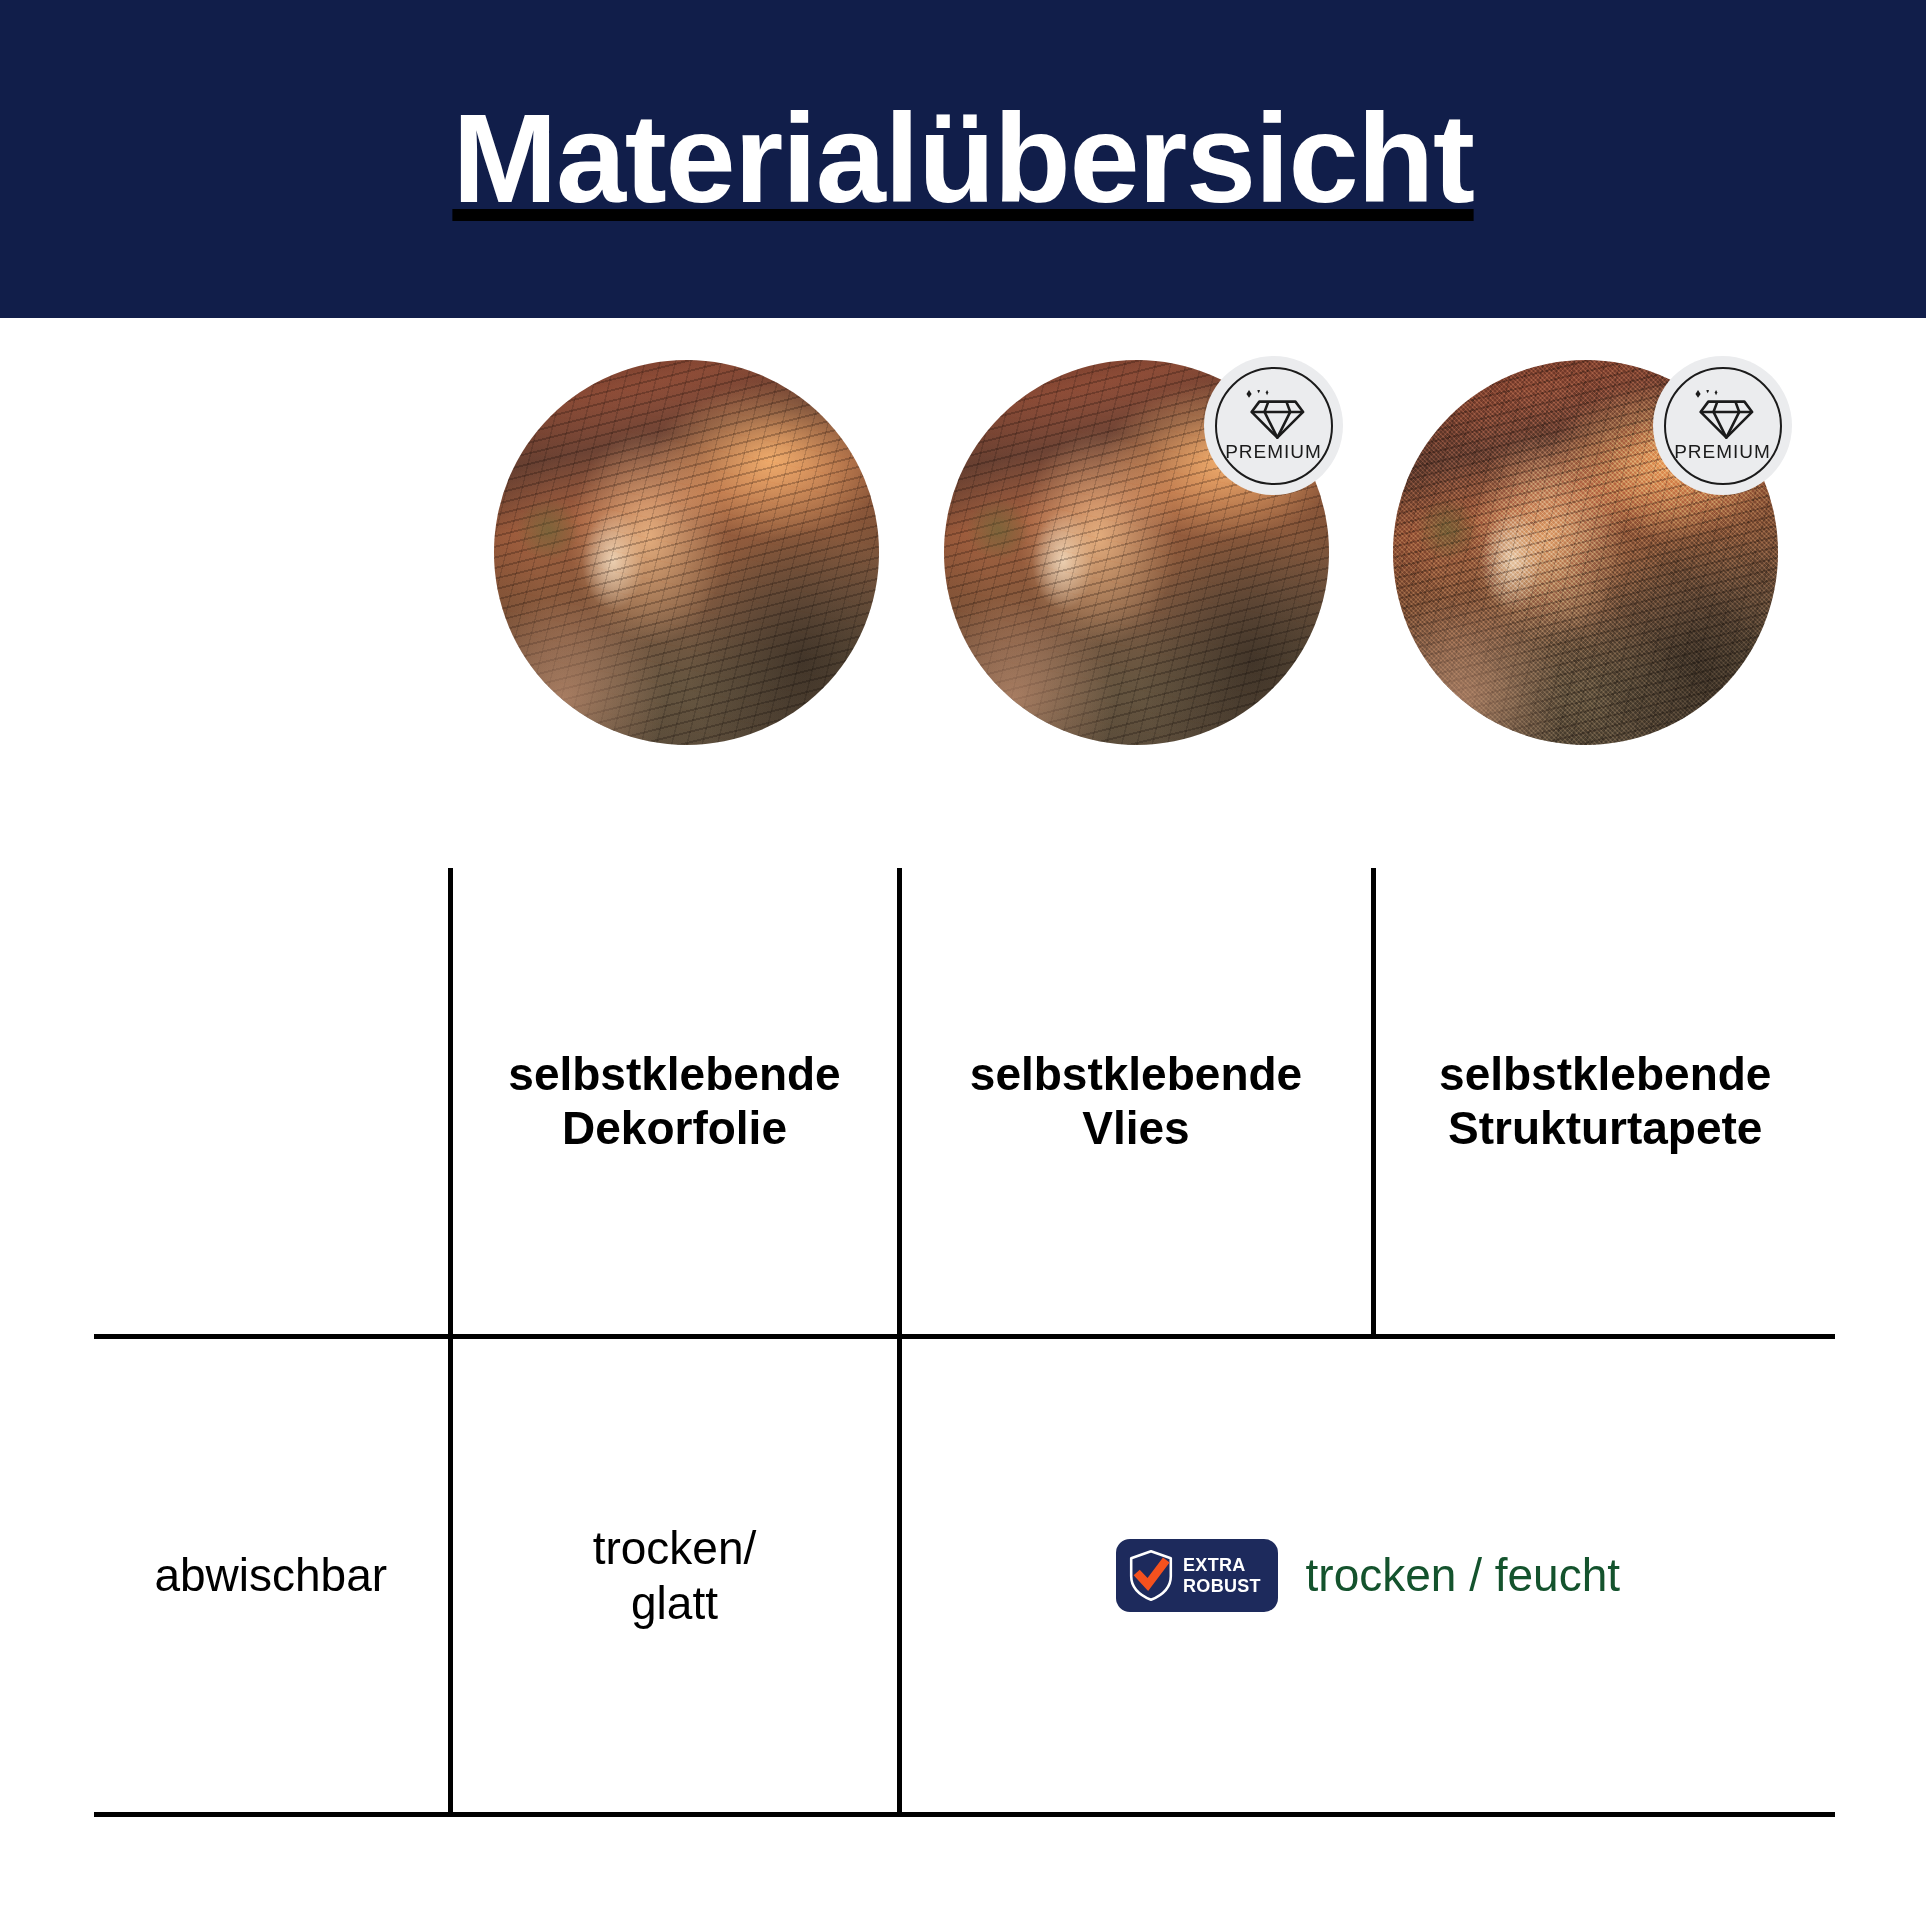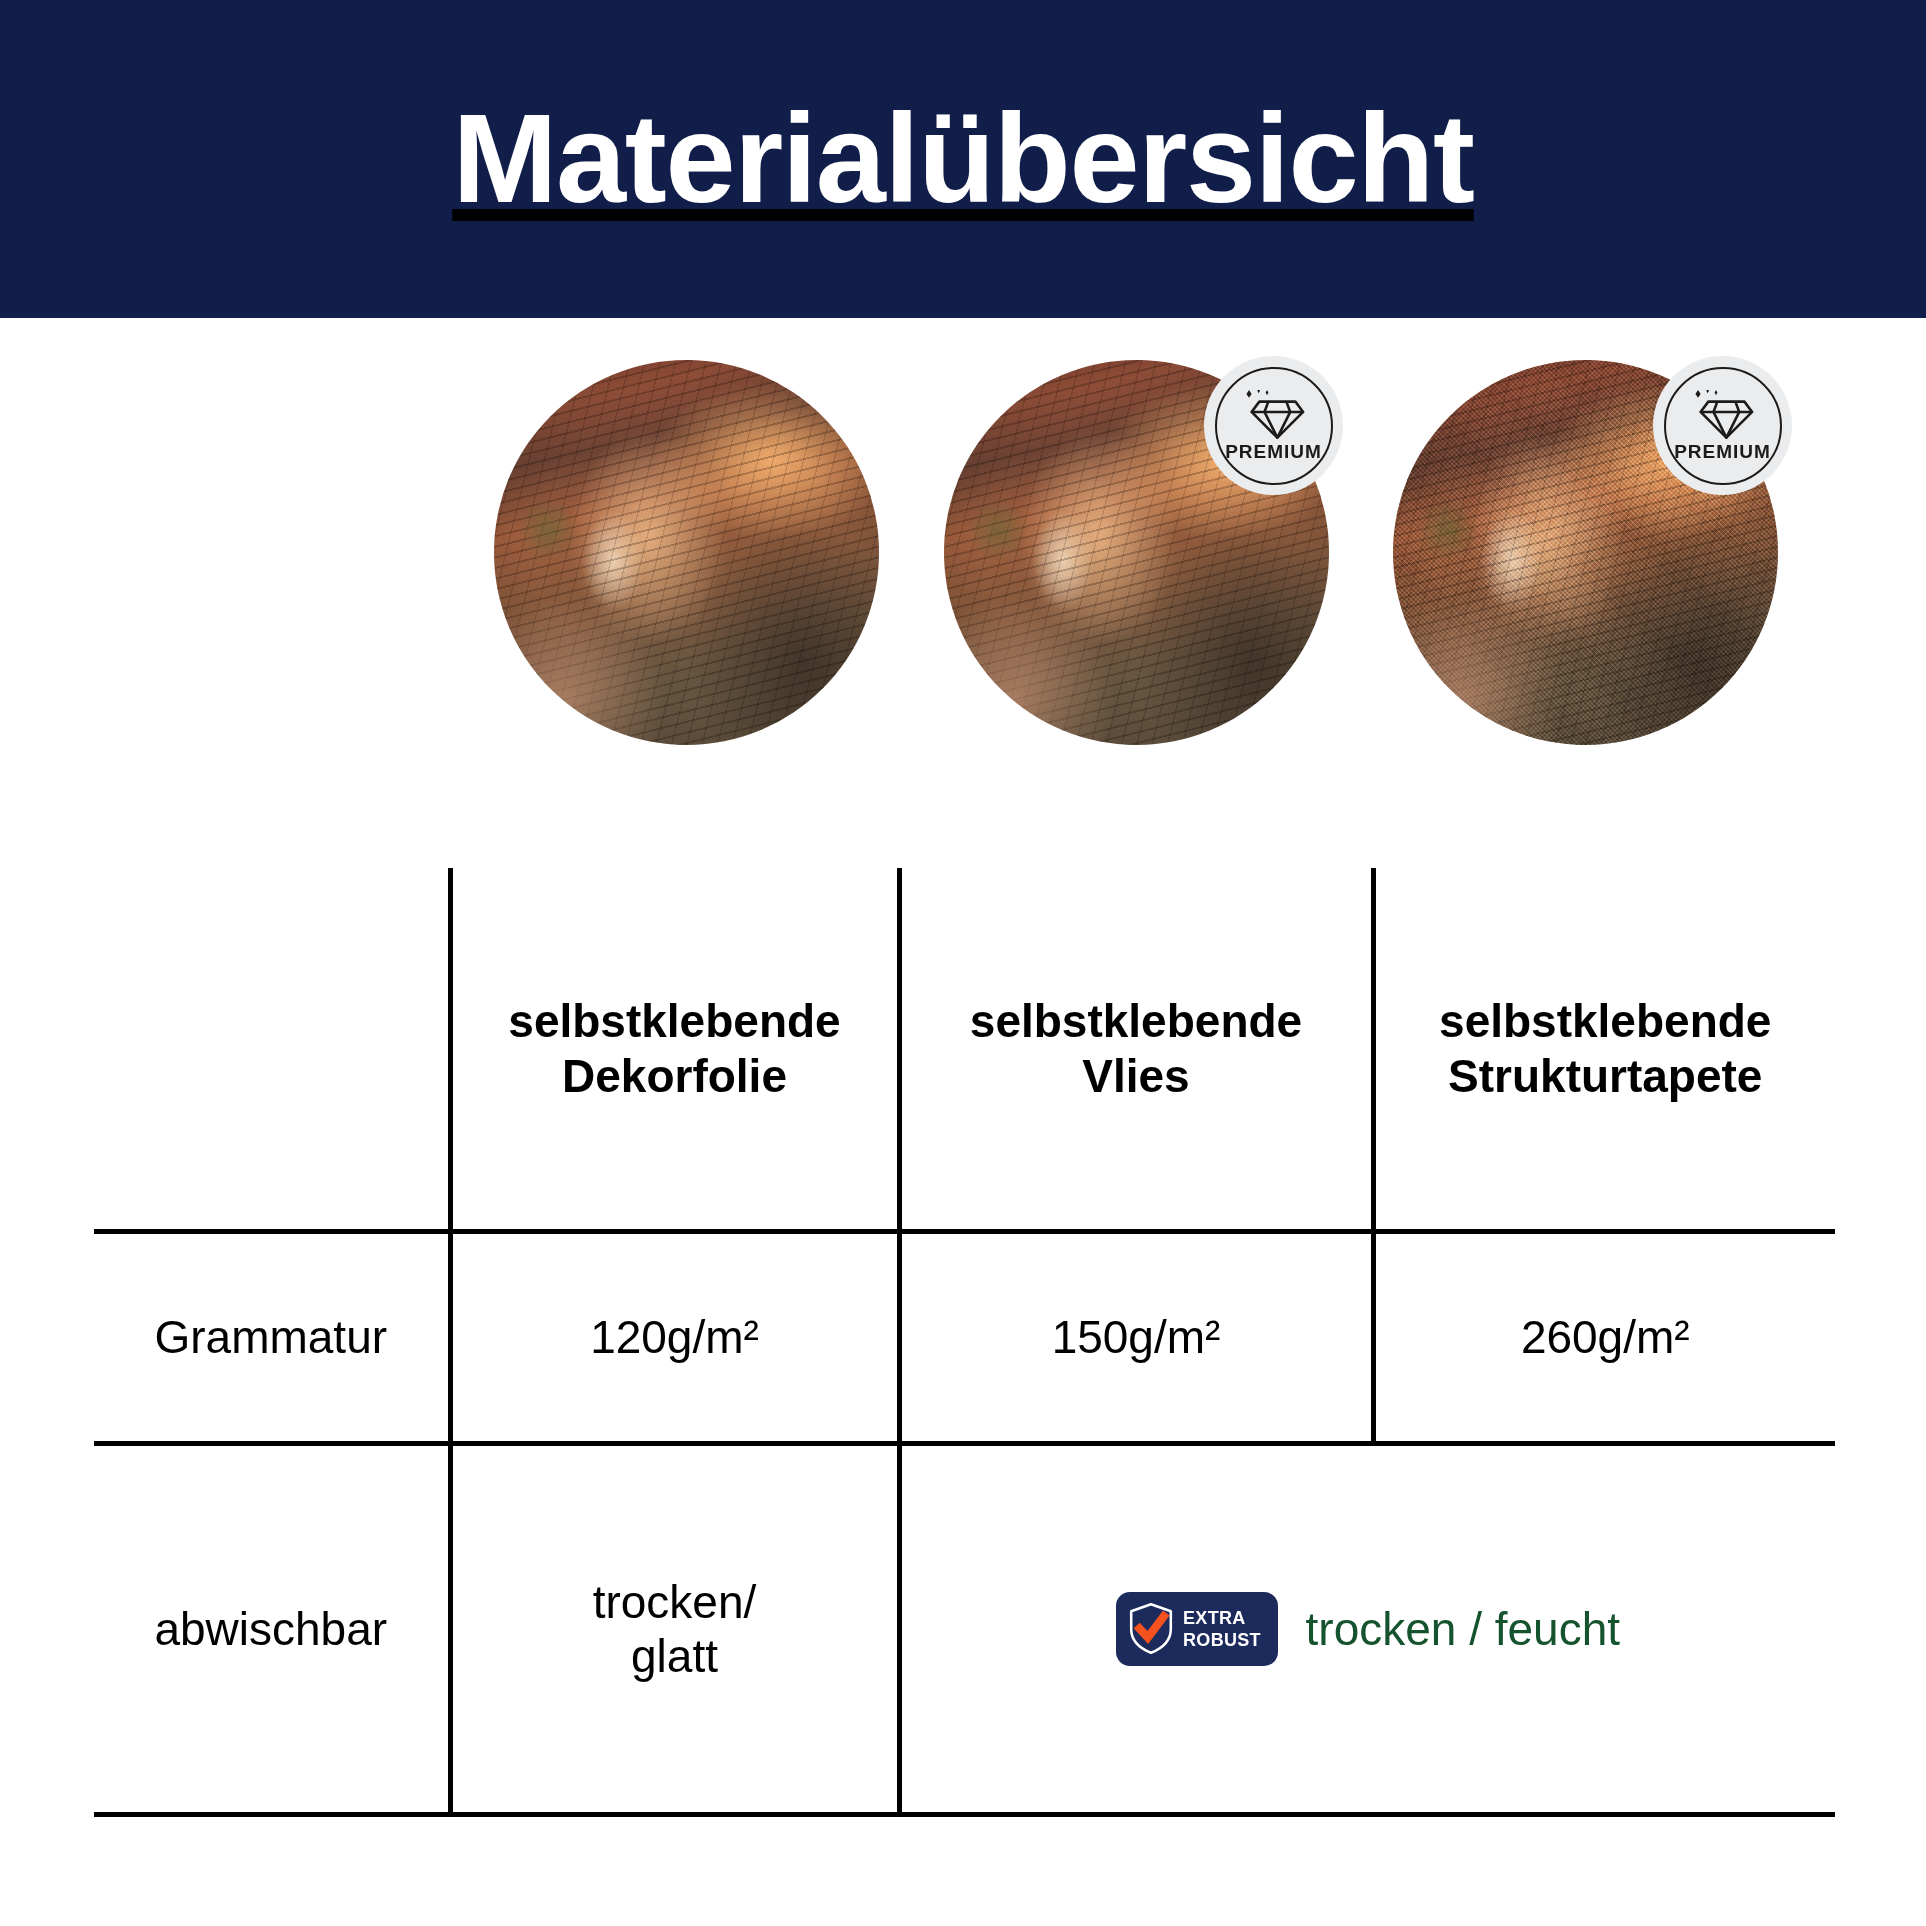--- a/index.html
+++ b/index.html
@@ -94,21 +94,21 @@
     z-index:5;
   }
   .premium-inner{
     width:118px; height:118px; border-radius:50%;
     border:2.6px solid #1b1b1b;
     display:flex; flex-direction:column; align-items:center; justify-content:center;
     gap:2.6px;
   }
   .premium-inner svg{ display:block; }
   .premium-text{
-    font-size:19px; font-weight:bold; color:#1b1b1b;
+    font-size:19px; font-weight:normal; color:#1b1b1b;
     letter-spacing:1px; line-height:1;
   }
 
   
   .mat-table{
     position:absolute;
     left:94px; top:868px;
     width:1741px; height:949px;
   }
   .tbl{
@@ -231,26 +231,20 @@
           <div>selbstklebende</div>
           <div>Vlies</div>
         </td>
         <td class="vline head-cell">
           <div>selbstklebende</div>
           <div>Strukturtapete</div>
         </td>
       </tr>
 
 
-      <tr class="row-sep">
-        <td class="label-cell">Grammatur</td>
-        <td class="vline">120g/m²</td>
-        <td class="vline">150g/m²</td>
-        <td class="vline">260g/m²</td>
-      </tr>
 
 
       <tr class="row-sep">
         <td class="label-cell">abwischbar</td>
         <td class="vline">
           <div>trocken/</div>
           <div>glatt</div>
         </td>
         <td class="vline" colspan="2">
           <div class="badge-cell-wrap">

